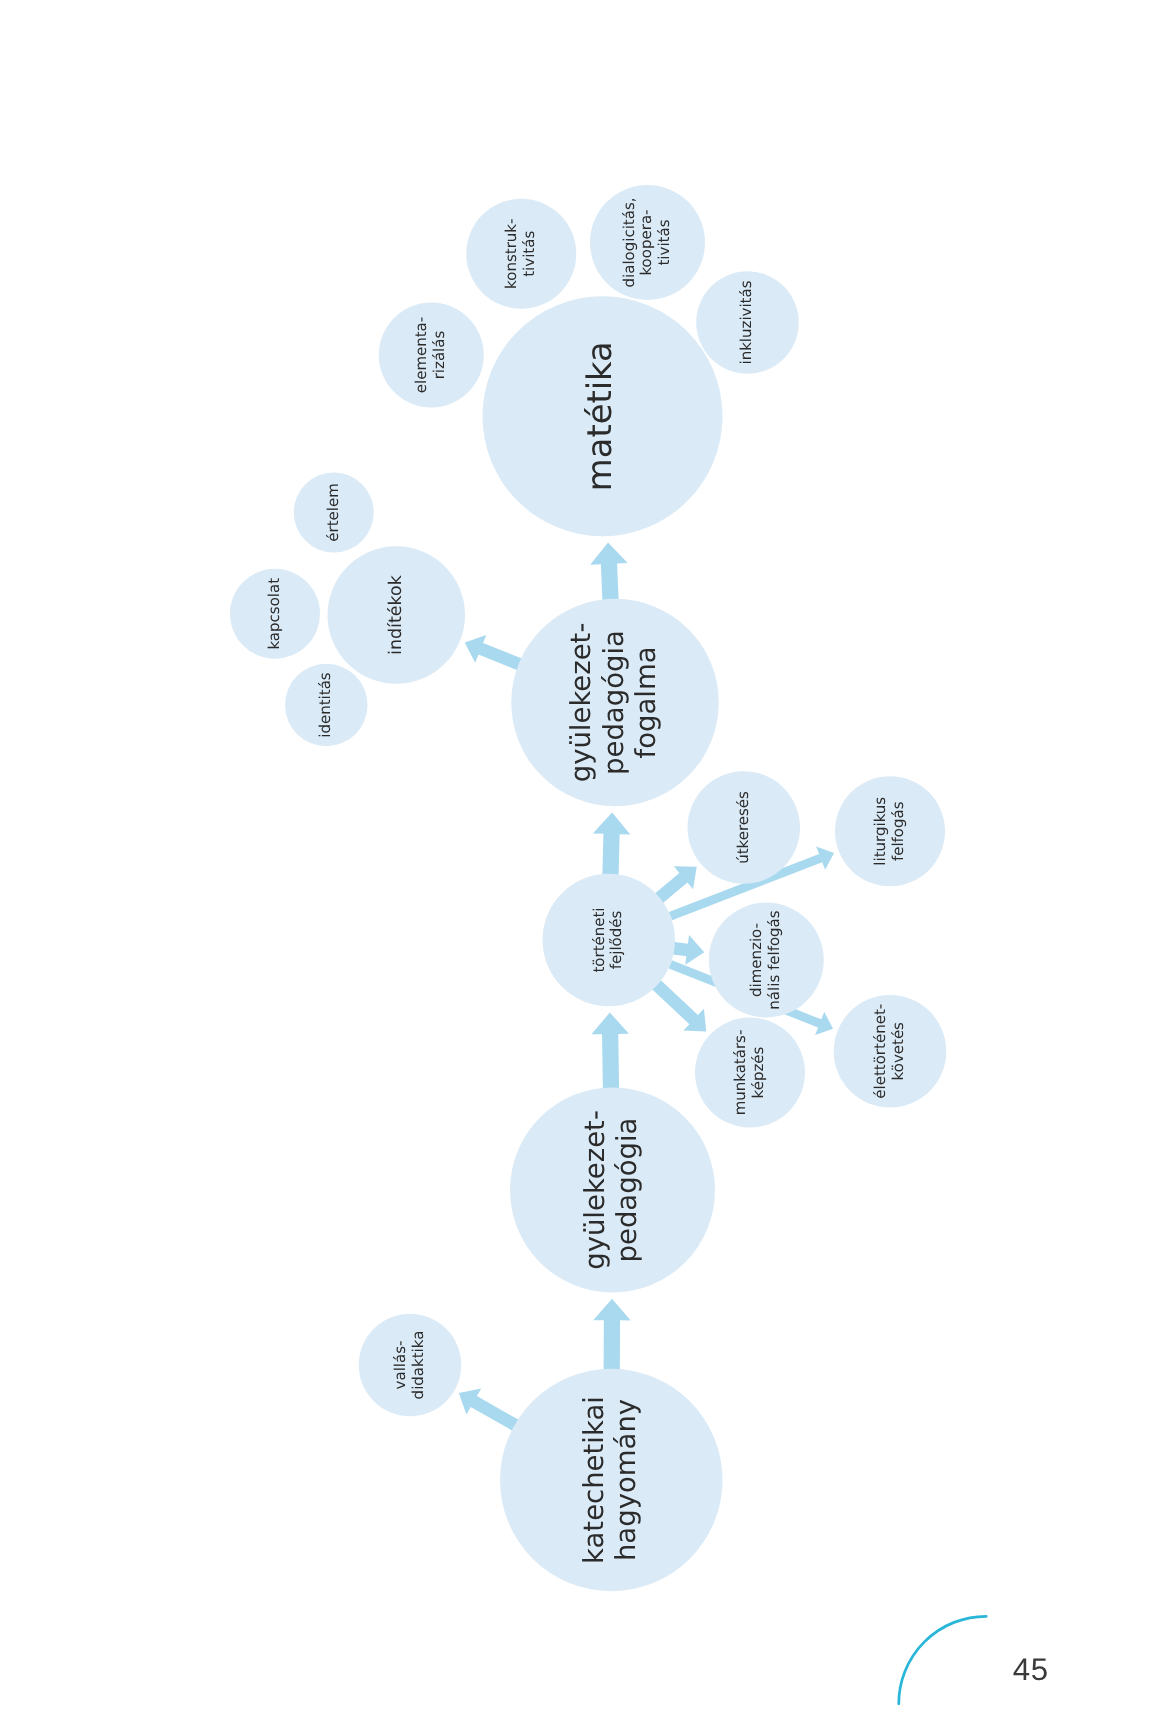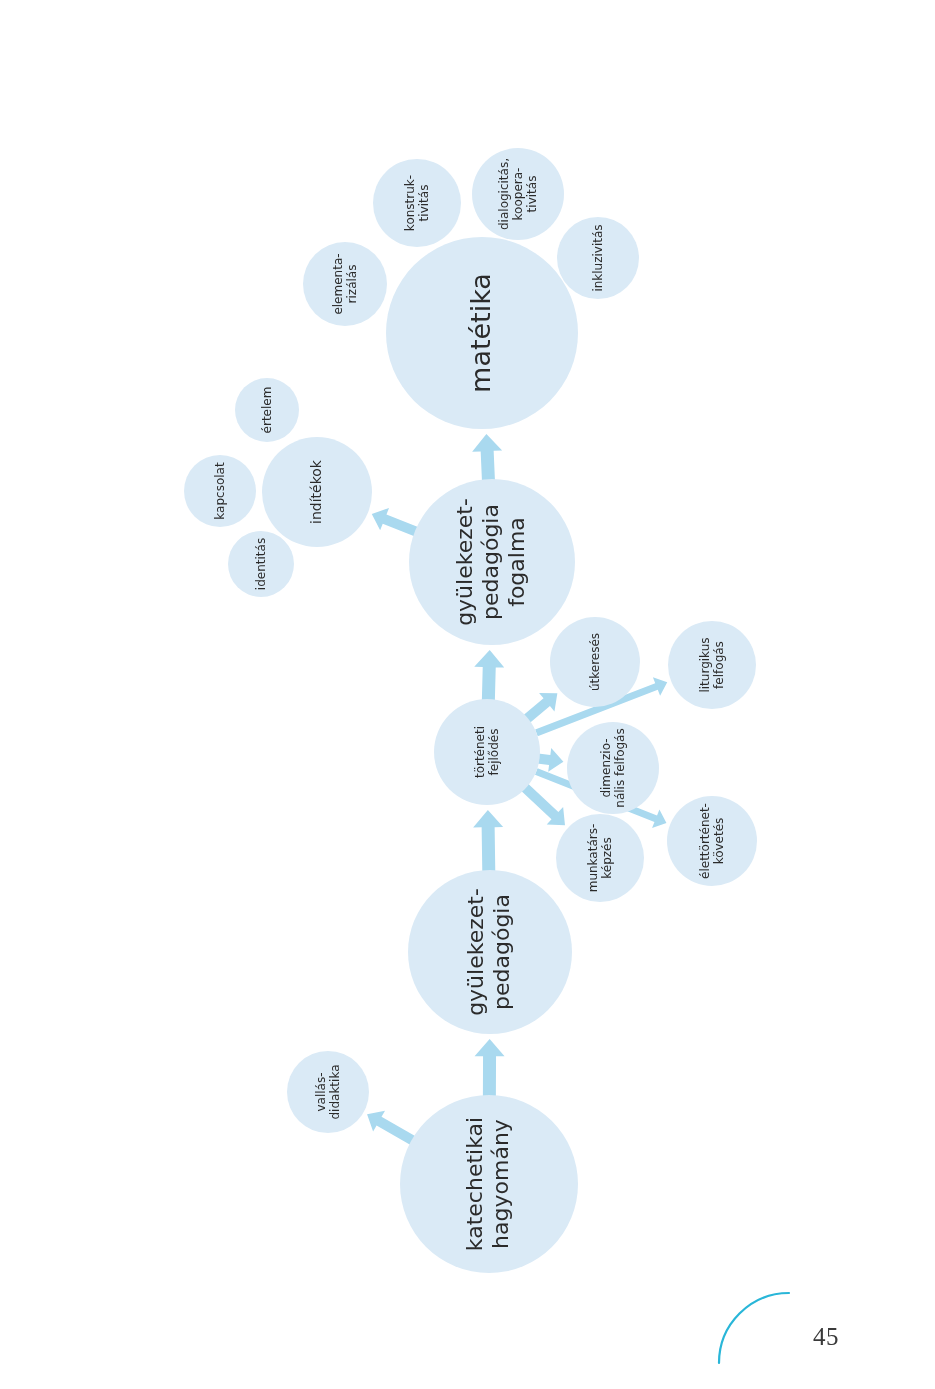--- a/index.html
+++ b/index.html
@@ -30,21 +30,21 @@
   .node-label {
     font-family: "DejaVu Sans", sans-serif;
     fill: #2b2b2b;
     text-anchor: middle;
     dominant-baseline: middle;
   }
   .page-number {
     position: absolute;
     right: 96px;
     bottom: 38px;
-    font-family: Liberation Serif, serif;
+    font-family: Liberation Sans, sans-serif;
     font-size: 25px;
     color: #3a3a3a;
     letter-spacing: 0.5px;
   }
   .corner-arc {
     position: absolute;
     right: 140px;
     bottom: 20px;
     width: 80px;
     height: 80px;

